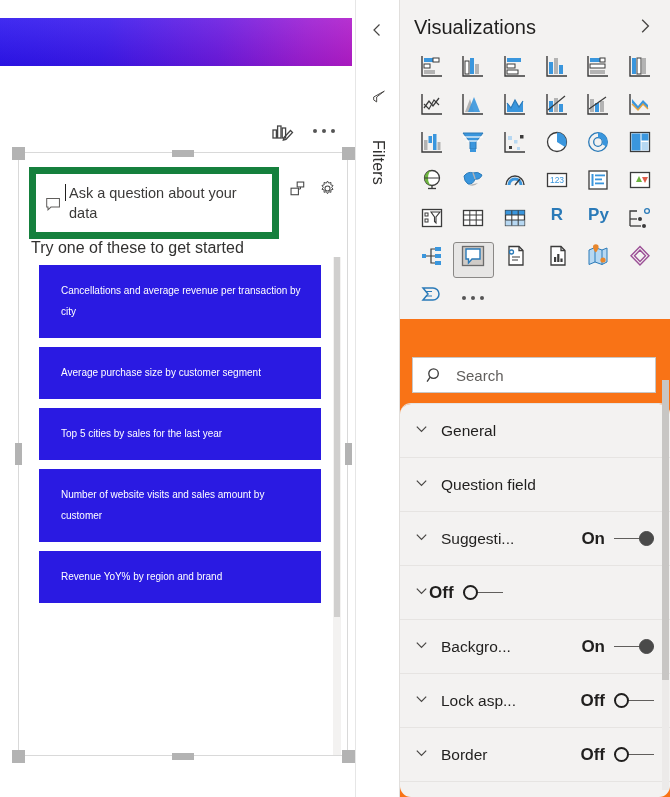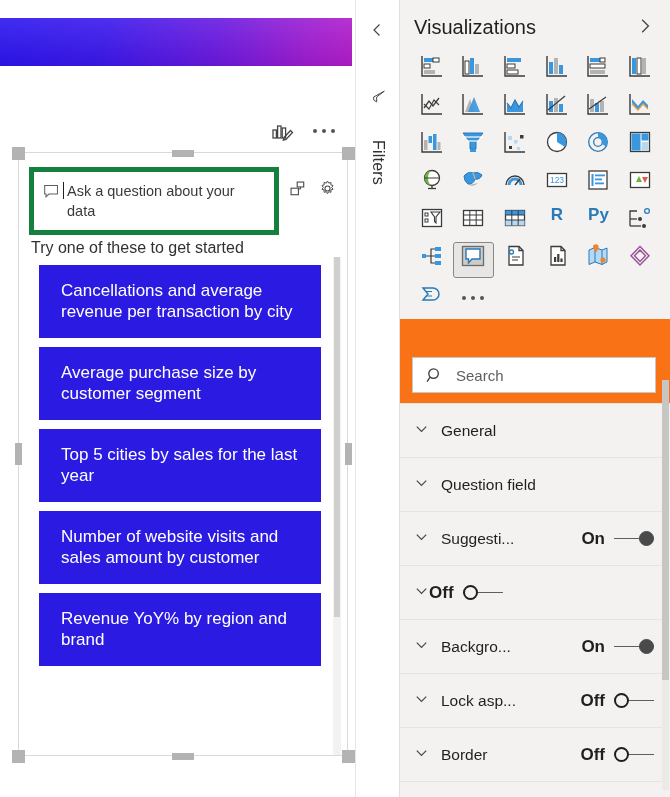--- a/index.html
+++ b/index.html
@@ -28,30 +28,30 @@
 
   
   .visual{position:absolute;left:18px;top:152px;width:330px;height:604px;
           background:#fff;border:1px solid #d9d9d9;box-sizing:border-box;}
   .handle{position:absolute;background:#b3b3b3;}
   .h-corner{width:13px;height:13px;}
   .h-mid-h{width:22px;height:7px;}
   .h-mid-v{width:7px;height:22px;}
 
   .qa-row{position:absolute;left:10px;top:14px;right:10px;display:flex;align-items:flex-start;}
-  .qa-box{flex:1;min-height:56px;border:5px solid #15803d;background:#fff;
-          display:flex;align-items:flex-start;padding:9px 10px 9px 9px;box-sizing:border-box;}
+  .qa-box{flex:1;min-height:56px;border:7px solid #15803d;background:#fff;
+          display:flex;align-items:center;padding:9px 10px 9px 9px;box-sizing:border-box;}
   .qa-ph{font-size:14.5px;line-height:20px;color:#3b3a39;margin-left:7px;position:relative;}
   .qa-ph:before{content:"";position:absolute;left:-4px;top:1px;width:1px;height:17px;background:#201f1e;}
   .qa-icons{display:flex;align-items:center;gap:11px;margin-left:10px;padding-top:12px;}
 
   .try-label{position:absolute;left:12px;top:86px;font-size:16px;color:#323130;}
 
   .chips{position:absolute;left:20px;top:112px;width:282px;}
-  .chip{background:#2a1ae2;color:#fff;font-size:17px;line-height:21px;
+  .chip{background:#2a1ae2;color:#fff;font-size:10px;line-height:21px;
         padding:15px 20px 16px 22px;margin-bottom:9px;box-sizing:border-box;cursor:pointer;}
 
   .qa-scroll{position:absolute;right:6px;top:104px;width:8px;height:498px;background:#f3f2f1;}
   .qa-scroll i{position:absolute;left:1px;top:0;width:6px;height:360px;background:#d0cfce;display:block;}
 
   
   .rail{flex:0 0 44px;width:44px;height:797px;background:#fff;
         border-right:1px solid #e1dfdd;box-sizing:border-box;position:relative;}
   .rail-chev{position:absolute;left:13px;top:22px;cursor:pointer;}
   .rail-funnel{position:absolute;left:13px;top:88px;cursor:pointer;}
@@ -71,21 +71,21 @@
   .viz-cell{height:34px;display:flex;align-items:flex-start;justify-content:center;cursor:pointer;border-radius:2px;}
   .viz-cell.sel{outline:1px solid #8a8886;background:#e7e6e5;}
   .viz-more{display:flex;gap:5px;align-items:center;justify-content:center;height:34px;cursor:pointer;}
   .viz-more i{width:4px;height:4px;border-radius:50%;background:#555;display:block;}
 
   .search-wrap{padding:8px 14px 10px 12px;}
   .search-box{height:36px;background:#fff;border:1px solid #c8c6c4;display:flex;
               align-items:center;padding:0 12px;box-sizing:border-box;margin-top:30px;}
   .search-ph{font-size:15px;color:#605e5c;margin-left:12px;}
 
-  .fmt-list{flex:1;overflow:hidden;border-top:1px solid #e6e4e2;}
+  .fmt-list{flex:1;overflow:hidden;border-top:1px solid #e6e4e2;border-radius:11px;}
   .fmt-row{height:54px;display:flex;align-items:center;padding:0 16px 0 14px;
            border-bottom:1px solid #e6e4e2;box-sizing:border-box;cursor:pointer;background:#f3f2f1;}
   .fmt-name{font-size:15.5px;color:#201f1e;margin-left:12px;flex:1;white-space:nowrap;overflow:hidden;}
   .tgl{display:flex;align-items:center;gap:9px;}
   .tgl-label{font-size:17px;color:#201f1e;font-weight:bold;}
   .sw{position:relative;width:40px;height:16px;display:flex;align-items:center;}
   .sw .bar{position:absolute;left:0;right:0;top:7px;height:1.5px;background:#605e5c;}
   .sw .knob{position:absolute;width:15px;height:15px;border-radius:50%;box-sizing:border-box;}
   .sw.on .knob{right:0;background:#4a4a4a;border:1px solid #4a4a4a;}
   .sw.off .knob{left:0;background:#f3f2f1;border:2px solid #201f1e;}

